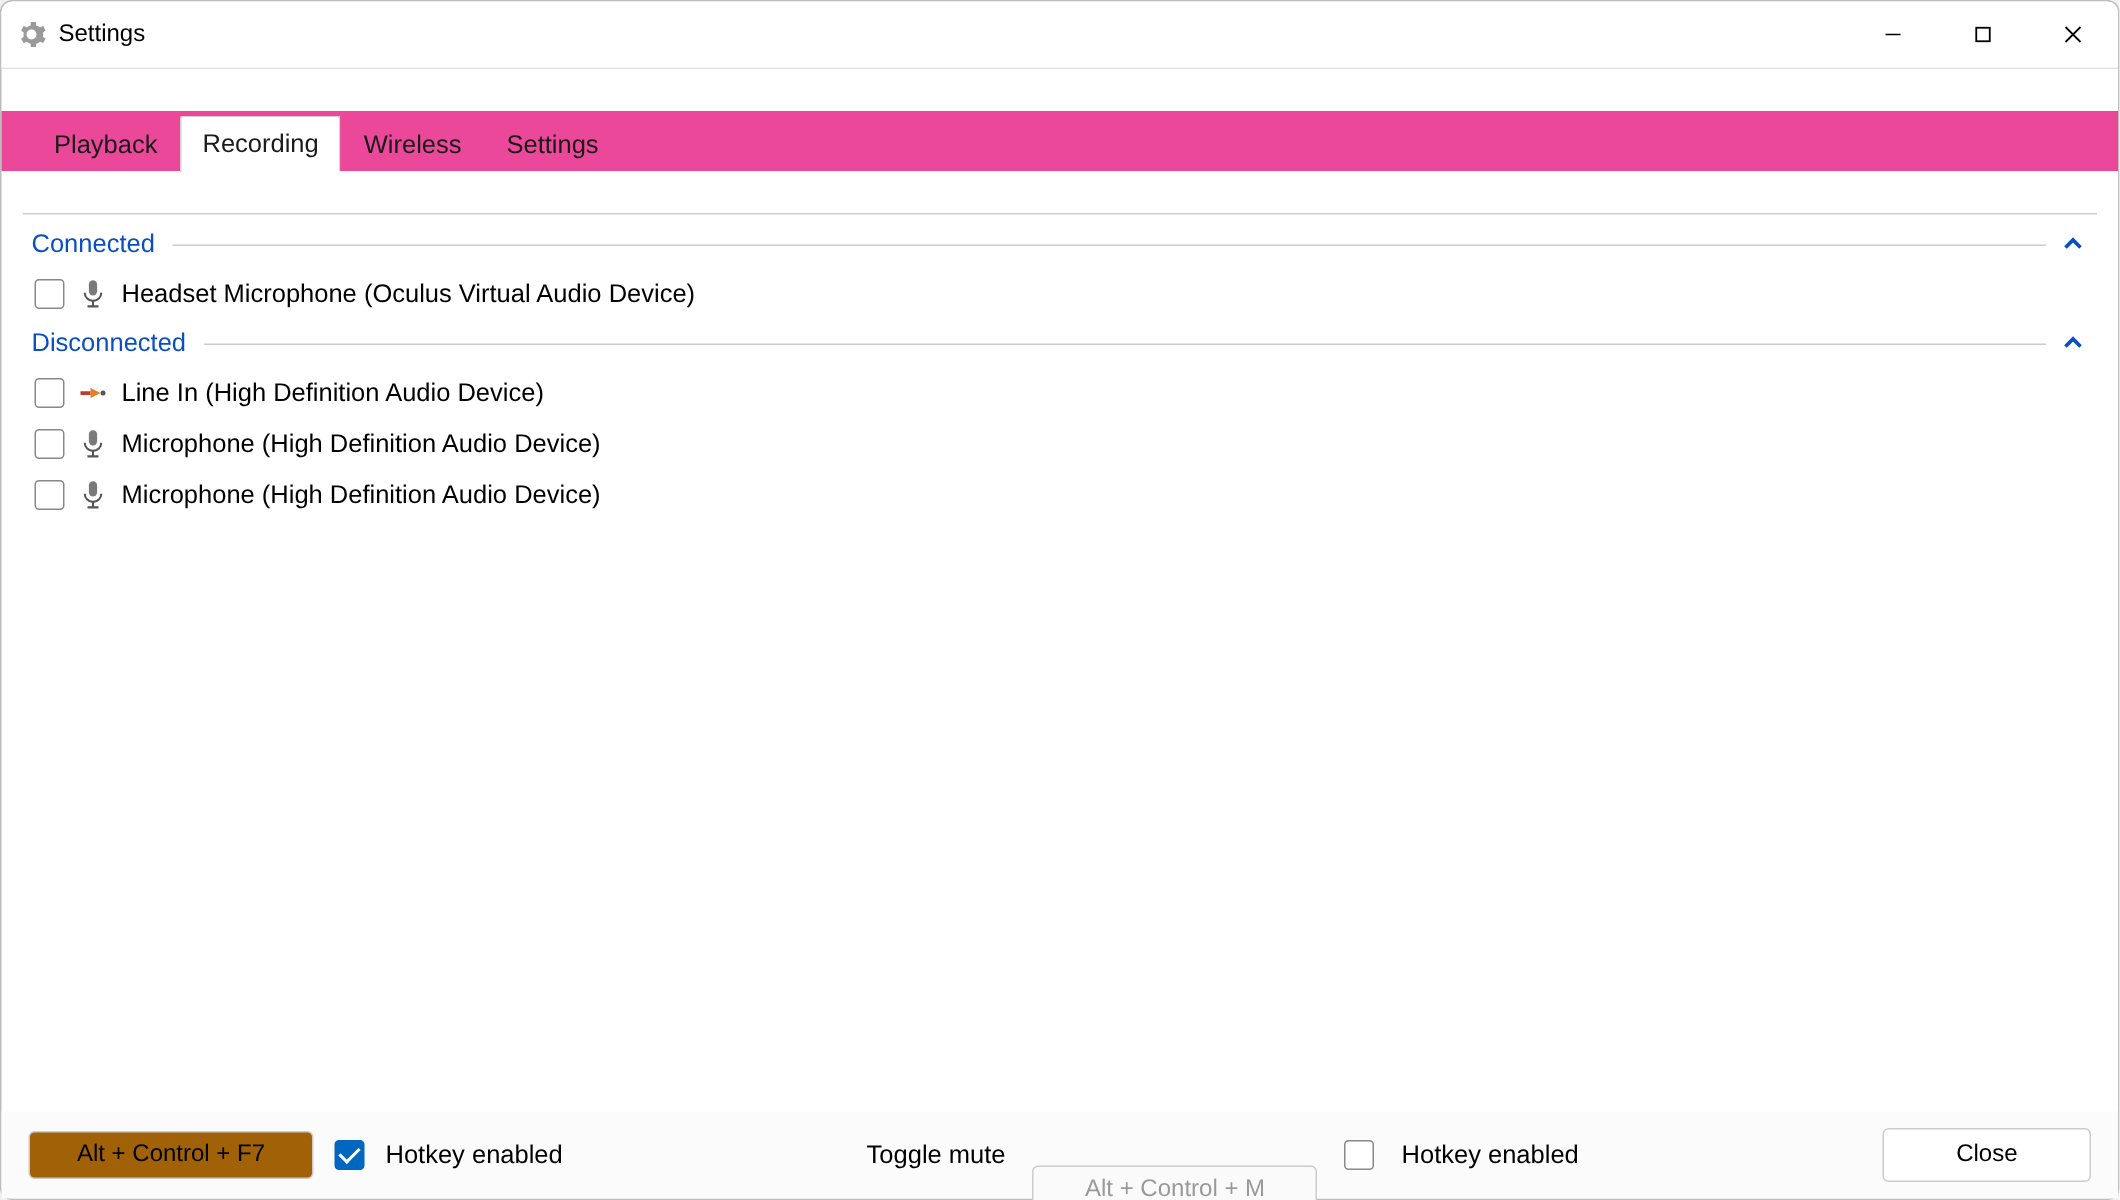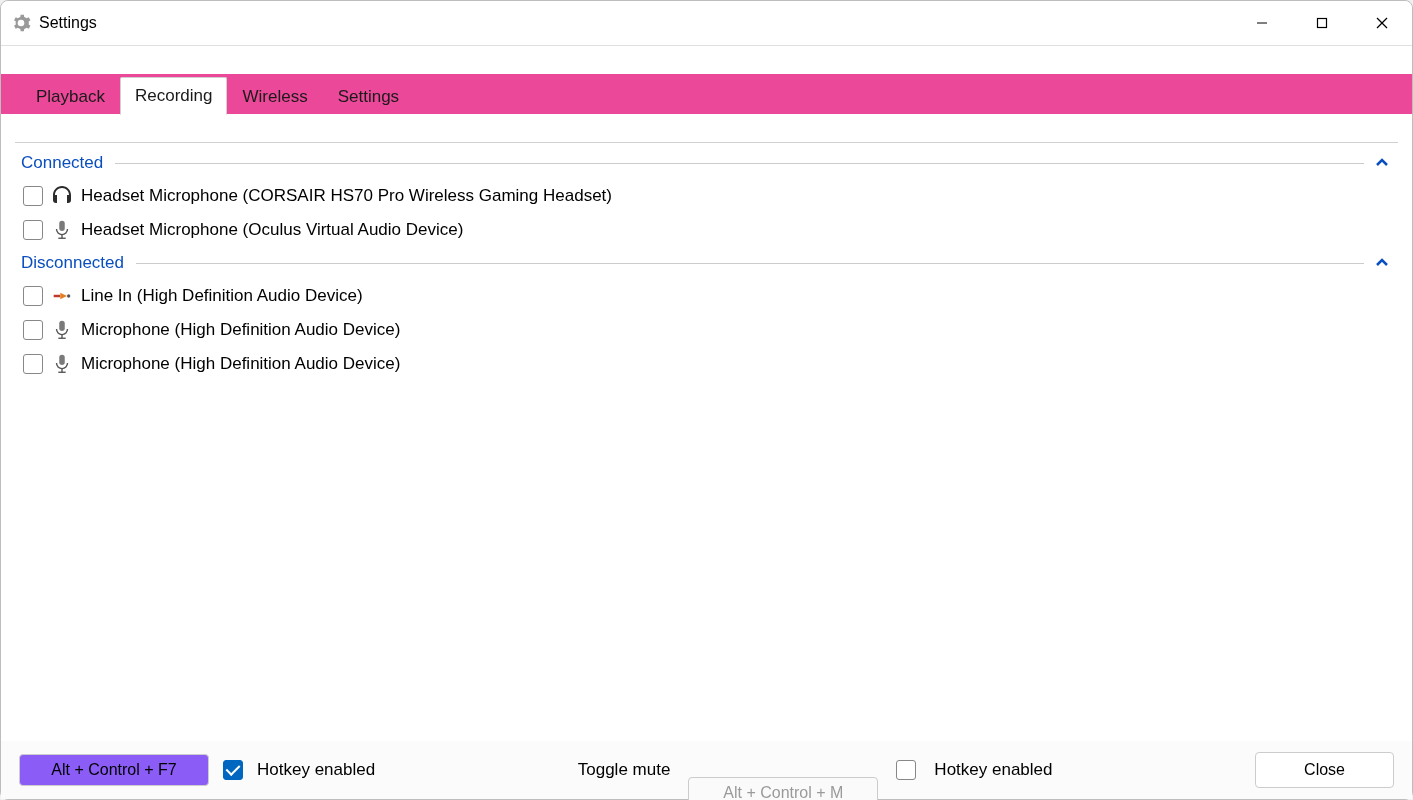--- a/index.html
+++ b/index.html
@@ -155,21 +155,21 @@
   height: 58px;
   display: flex;
   align-items: center;
   background: #fbfbfb;
   border-top: 0;
   padding: 0 18px;
   gap: 14px;
 }
 .hotkey-box {
   border: 1px solid #ccc;
-  background: #8b5cf6;
+  background: #a16207;
   padding: 6px 28px;
   font-size: 16px;
   border-radius: 4px;
   color: #000;
   min-width: 190px;
   text-align: center;
 }
 .hotkey-box.disabled {
   color: #9a9a9a;
   background: #fafafa;
@@ -240,29 +240,20 @@
       <span class="group-chevron">
         <svg width="12" height="10" viewBox="0 0 12 10">
             <path d="M1 7 L6 2 L11 7" fill="none" stroke="#0a4fbf" stroke-width="2.5"></path>
           </svg>
       </span>
     </div>
     <div class="device-list">
       <div class="device-row">
         <span class="chk"></span>
         <span class="dev-icon">
-          <svg viewBox="0 0 24 24" width="24" height="24">
-              <path fill="#2b2b2b" d="M12 2C7 2 3 6 3 11v5a3 3 0 003 3h1v-8H5v-0C5 7.1 8.1 4 12 4s7 3.1 7 7v0h-2v8h1a3 3 0 003-3v-5c0-5-4-9-9-9z"></path>
-            </svg>
-        </span>
-        <span class="dev-label">Headset Microphone (CORSAIR HS70 Pro Wireless Gaming Headset)</span>
-      </div>
-      <div class="device-row">
-        <span class="chk"></span>
-        <span class="dev-icon">
           <svg viewBox="0 0 24 24" width="22" height="26">
               <rect x="9" y="2" width="6" height="11" rx="3" fill="#7a7a7a"></rect>
               <path d="M6 11a6 6 0 0012 0" fill="none" stroke="#555" stroke-width="1.5"></path>
               <line x1="12" y1="17" x2="12" y2="21" stroke="#555" stroke-width="1.5"></line>
               <line x1="8" y1="21" x2="16" y2="21" stroke="#555" stroke-width="1.5"></line>
             </svg>
         </span>
         <span class="dev-label">Headset Microphone (Oculus Virtual Audio Device)</span>
       </div>
     </div>

